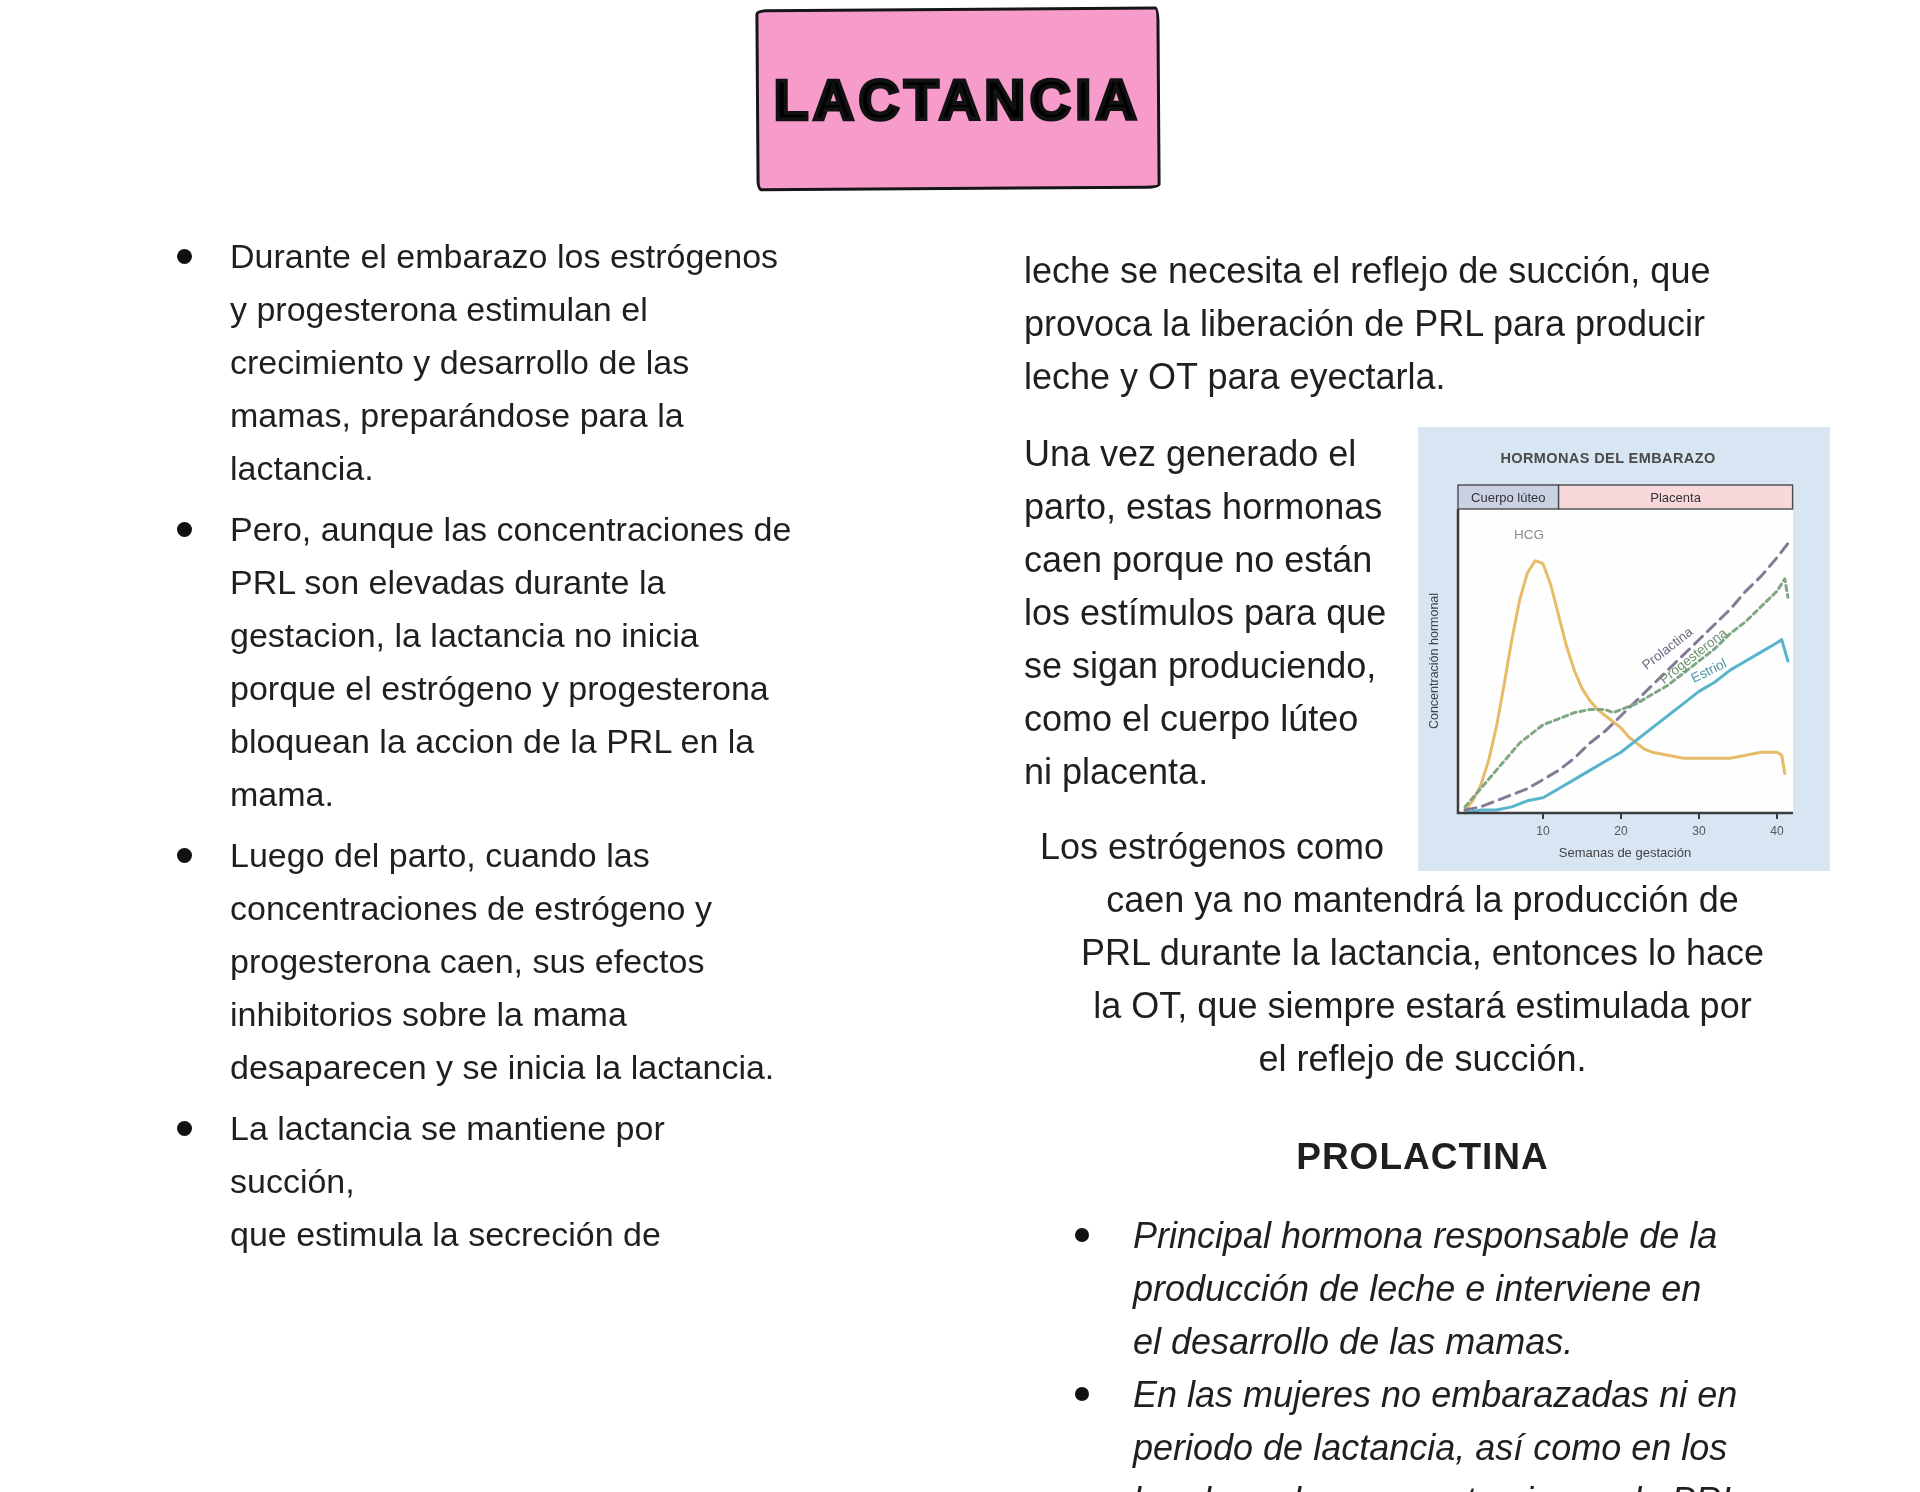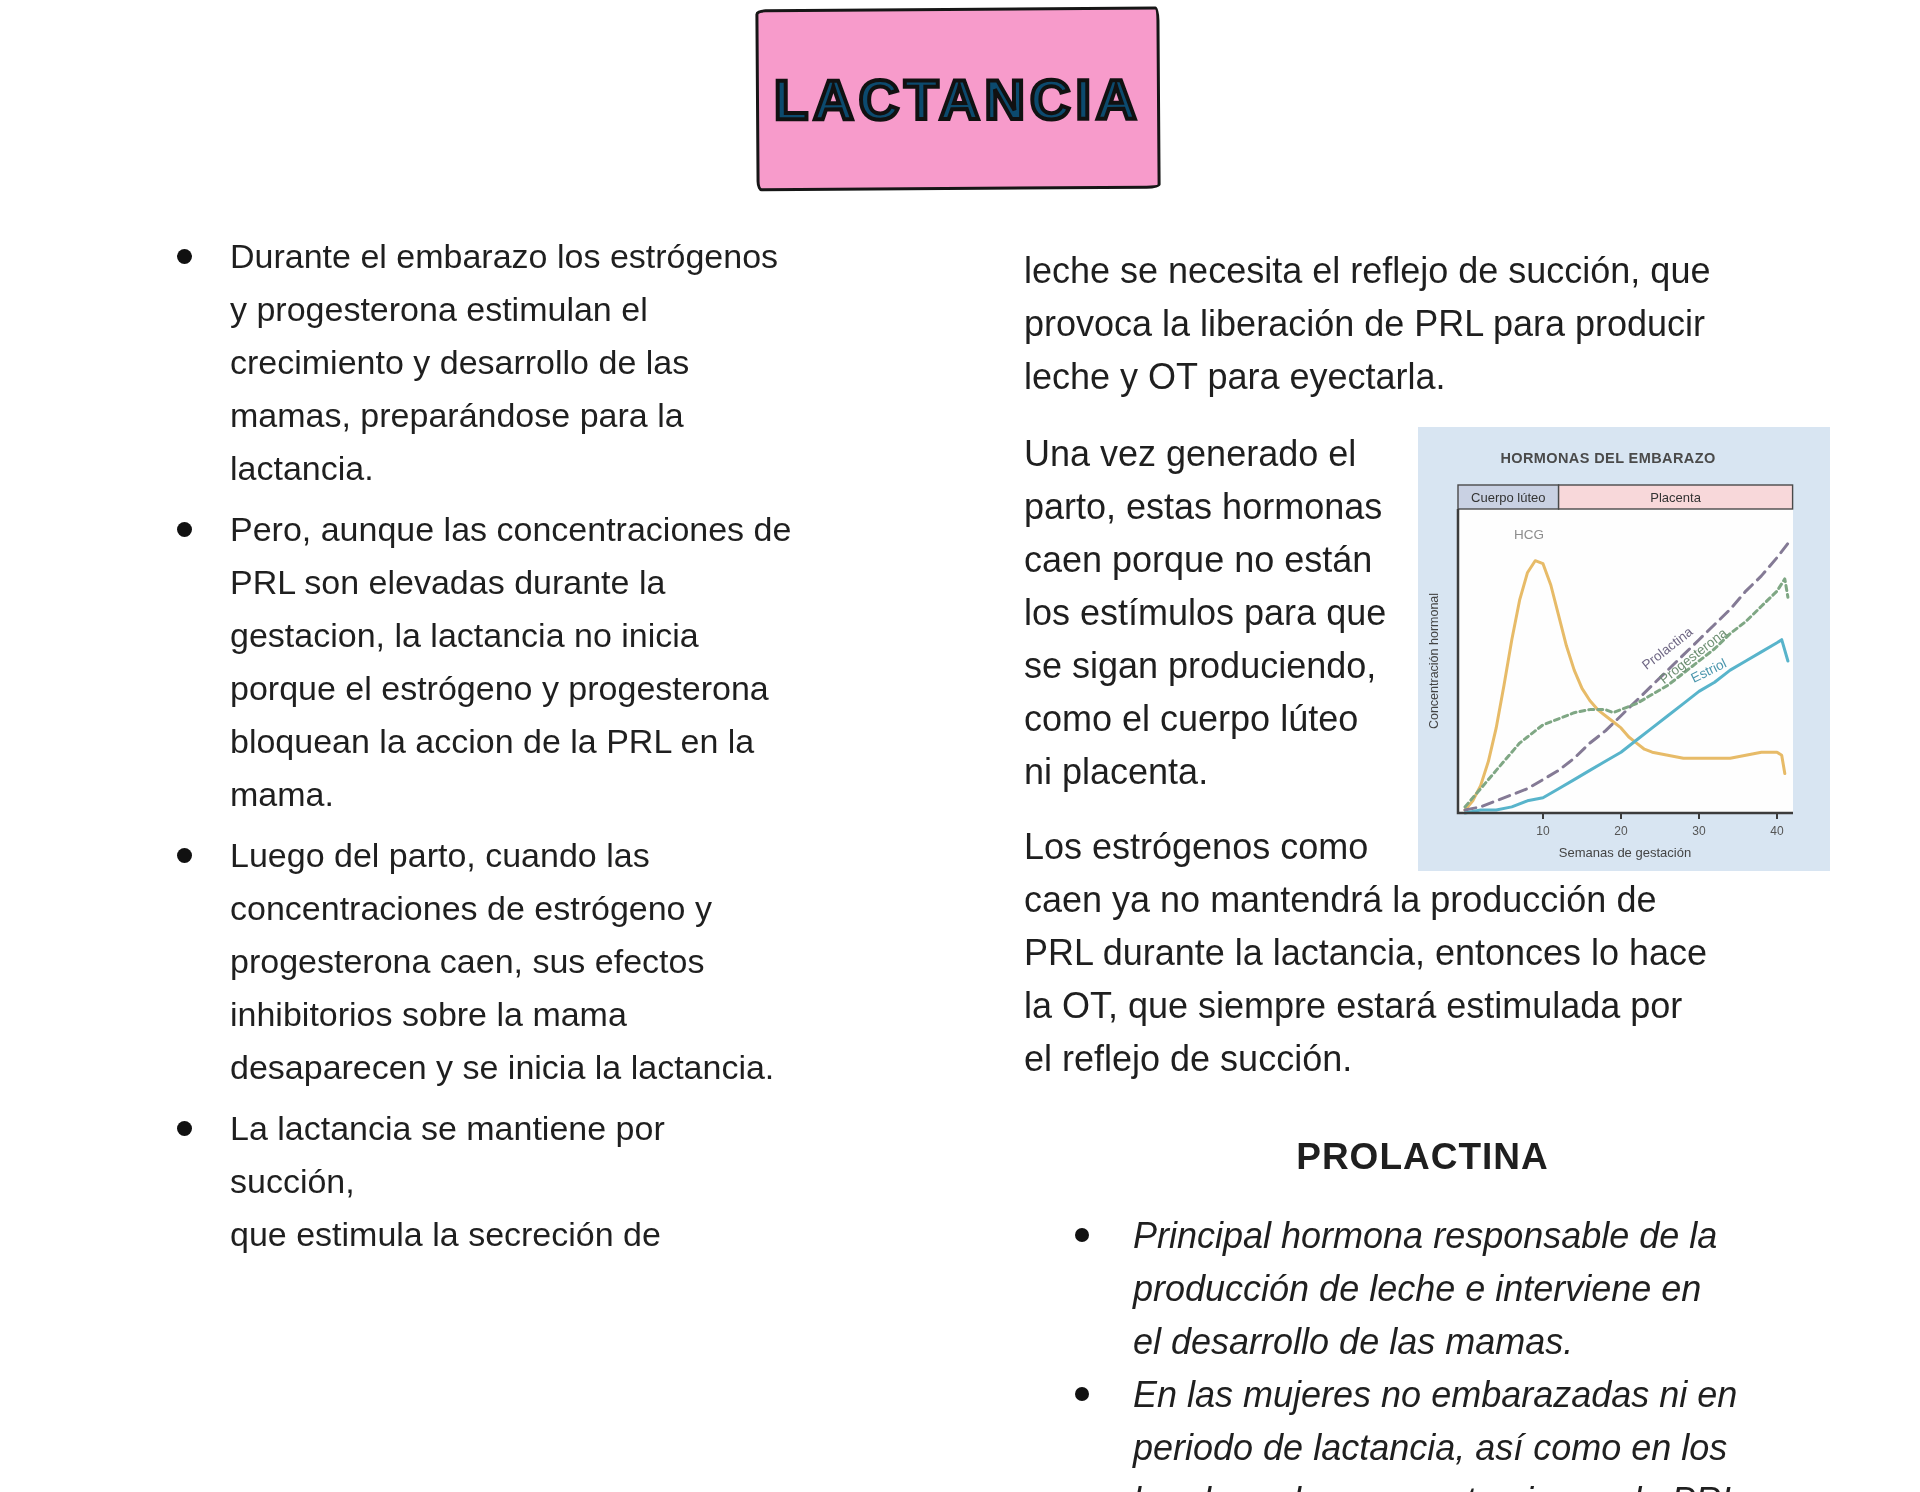--- a/index.html
+++ b/index.html
@@ -4,38 +4,38 @@
 <style>
   html,body{margin:0;padding:0;background:#ffffff;}
   .page{position:relative;width:1920px;height:1492px;background:#ffffff;overflow:hidden;
         font-family:"Liberation Sans",sans-serif;color:#1f1f1f;}
 
   
   .banner{position:absolute;left:756px;top:8px;width:404px;height:182px;background:#f79bcb;
           border:3px solid #161616;border-radius:10px 4px 14px 5px / 5px 14px 4px 10px;
           display:flex;align-items:center;justify-content:center;transform:rotate(-0.4deg);
           box-sizing:border-box;}
-  .banner-text{font-size:56px;font-weight:900;color:#0c4a6e;-webkit-text-stroke:4px #111;
+  .banner-text{font-size:56px;font-weight:900;color:#000000;-webkit-text-stroke:4px #111;
                letter-spacing:5px;transform:rotate(0.3deg);}
 
   
   .left-col{position:absolute;left:175px;top:230px;width:618px;list-style:none;margin:0;padding:0;
             font-size:34px;line-height:53px;}
   .left-col li{position:relative;padding-left:55px;margin-bottom:8px;white-space:pre-line;}
   .left-col li::before{content:"";position:absolute;left:2px;top:19px;width:15px;height:15px;
                        background:#111;border-radius:50%;}
   .seg-bold{font-weight:400;}
 
   
   .right-col{position:absolute;left:1015px;top:235px;width:815px;font-size:36px;line-height:53px;}
   .rc-p{margin:9px;white-space:pre-line;}
   .rc-flow{margin-top:24px;}
   .rc-flow::after{content:"";display:block;clear:both;}
   .chart-fig{float:right;width:412px;height:444px;margin:0 0 0 18px;background:#d8e5f2;}
-  .p3{margin-top:22px;}
+  .p3{margin-top:22px;text-align:center;}
   .rc-heading{margin:36px 0 0 0;font-size:37px;font-weight:700;text-align:center;letter-spacing:1px;}
   .rc-list{list-style:none;margin:26px 0 0 0;padding:0;}
   .rc-list li{position:relative;padding-left:118px;white-space:pre-line;font-style:italic;}
   .rc-list li::before{content:"";position:absolute;left:60px;top:19px;width:14px;height:14px;
                       background:#111;border-radius:50%;}
 
   svg text{font-family:"Liberation Sans",sans-serif;}
 </style>
 </head>
 <body>

